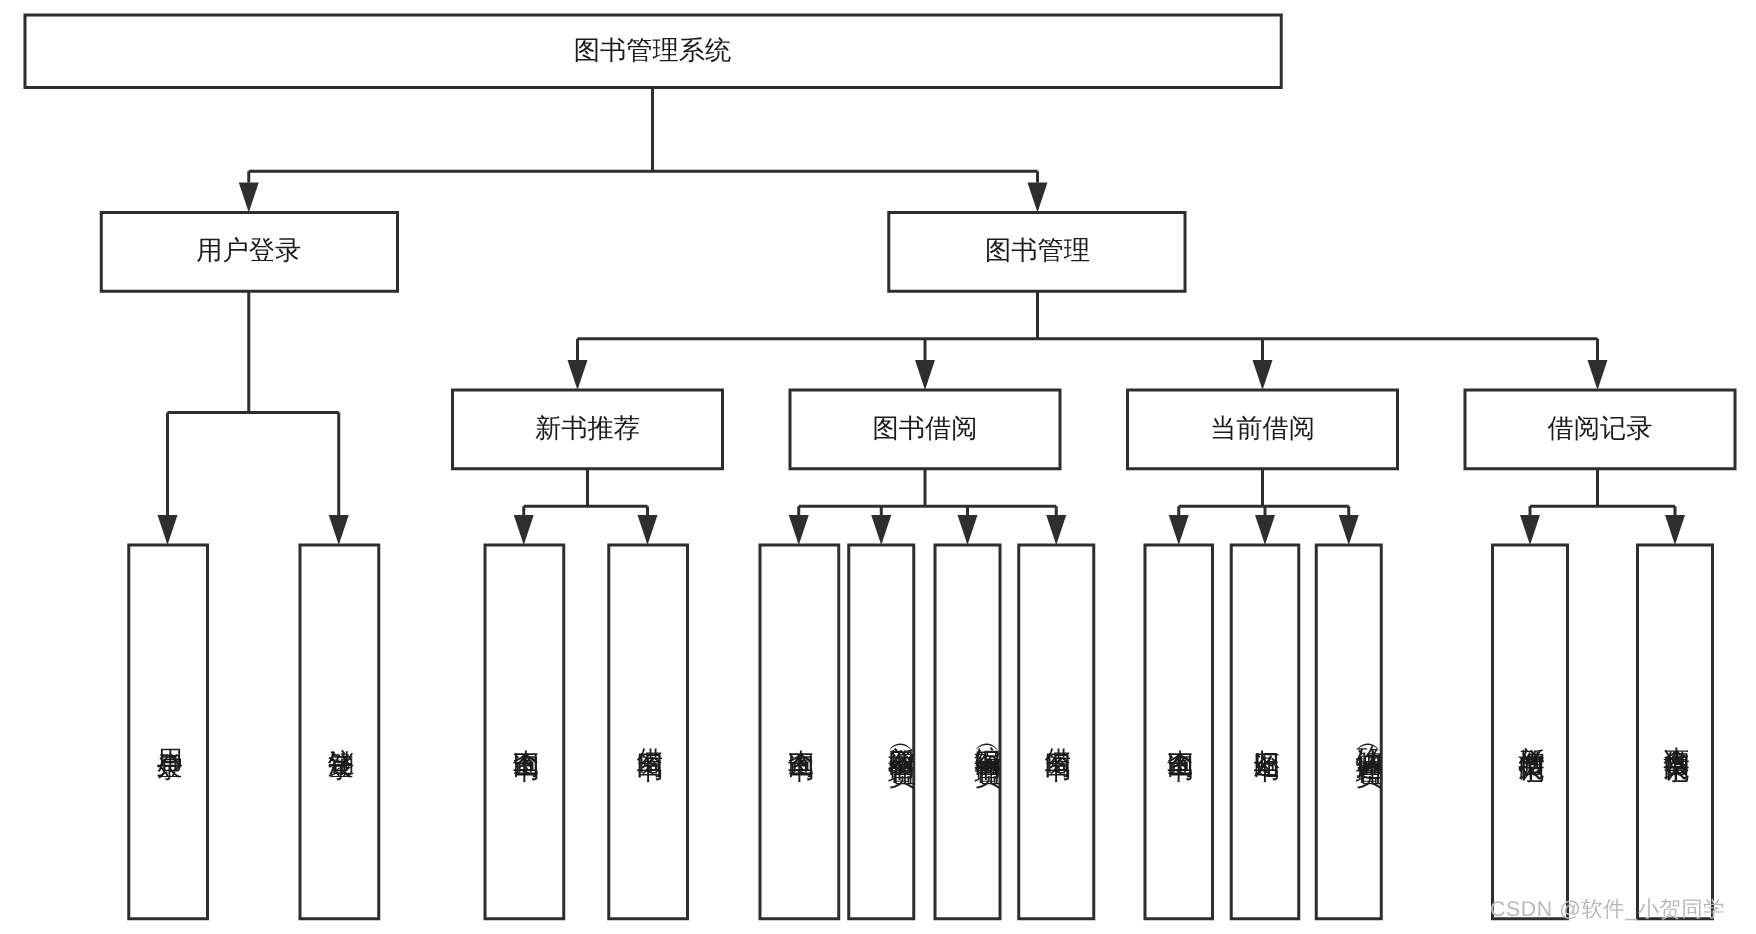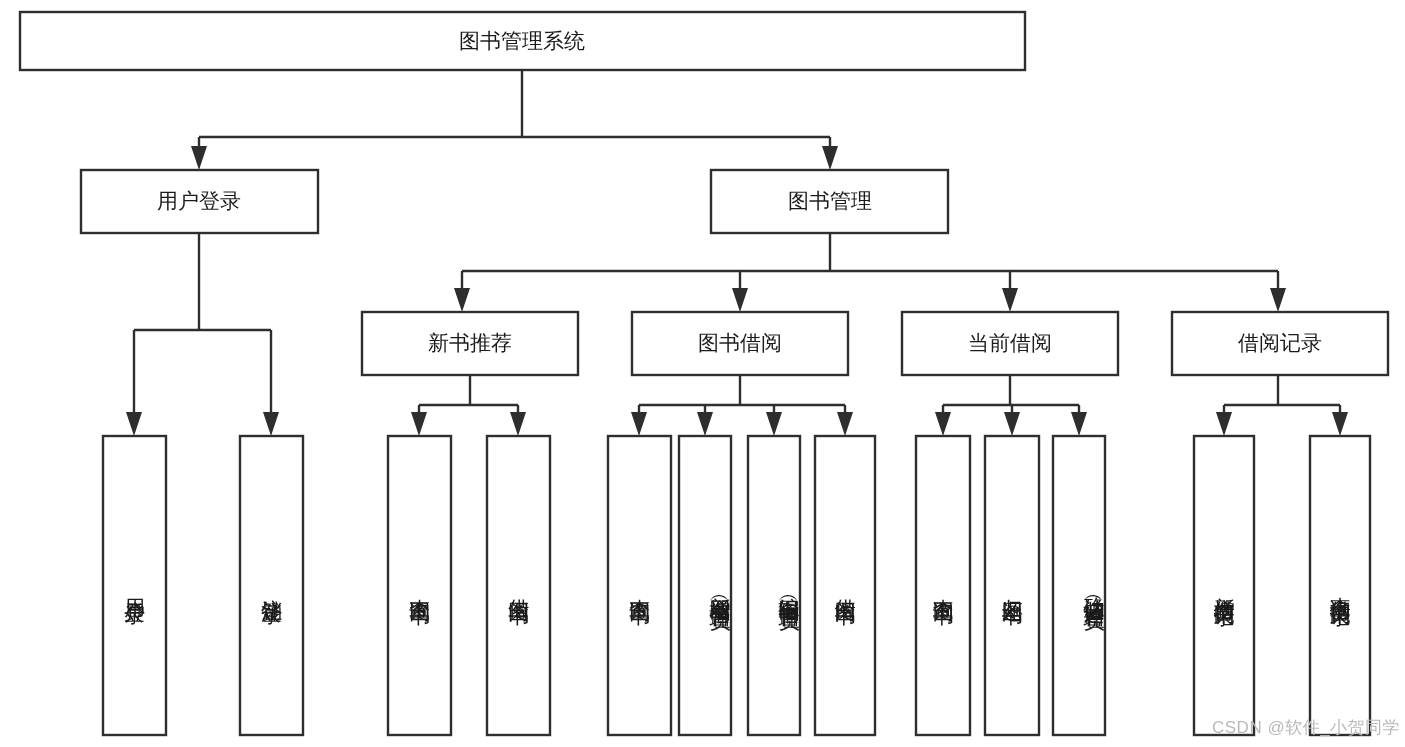--- a/index.html
+++ b/index.html
@@ -213,15 +213,15 @@
   <div class="node-label-v" style="left:916px; top:436px; width:54px; height:299px;">查询图书</div>
 
   <div class="node-label-v" style="left:985px; top:436px; width:54px; height:299px;">归还图书</div>
 
   <div class="node-label-v" style="left:1053px; top:436px; width:52px; height:299px; align-items:flex-start; padding-top:6px; box-sizing:border-box;">确认归还（管理员）</div>
 
   <div class="node-label-v" style="left:1194px; top:436px; width:60px; height:299px;">新增借阅记录</div>
 
   <div class="node-label-v" style="left:1310px; top:436px; width:60px; height:299px;">查询借阅记录</div>
 
-  <div class="watermark" style="left:1192px; top:716px;padding-left:20px;">CSDN @软件_小贺同学</div>
+  <div class="watermark" style="left:1192px; top:716px;">CSDN @软件_小贺同学</div>
 
 </div>
 
 </body></html>

